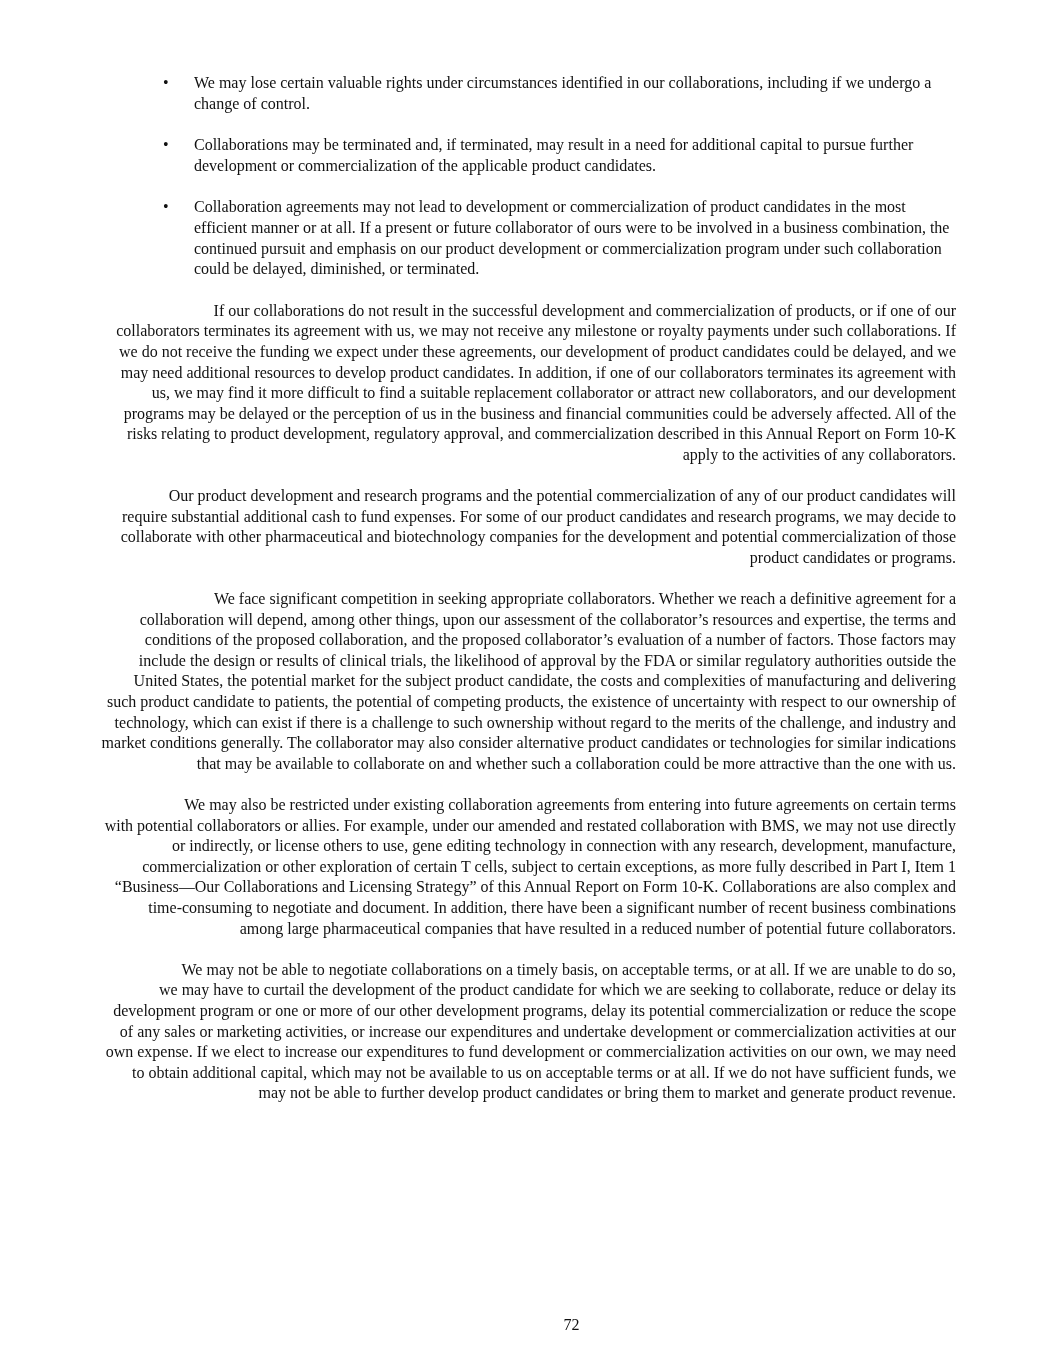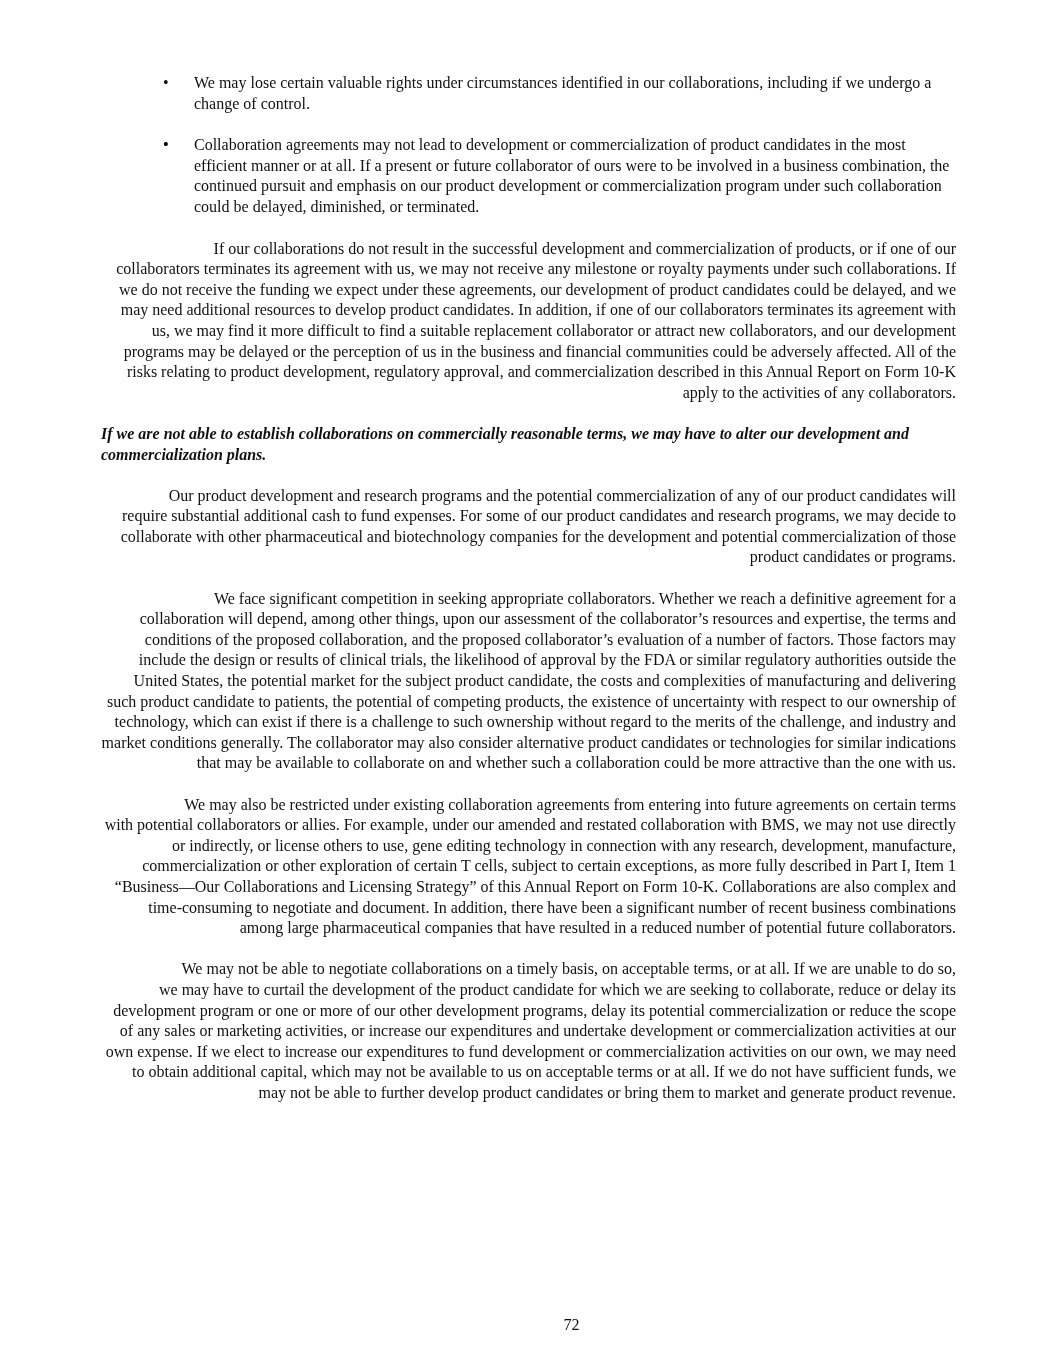--- a/index.html
+++ b/index.html
@@ -54,30 +54,30 @@
 <body>
 
 <div class="page">
   <ul class="bullets">
     <li class="bullet-item">
       <span class="bullet-glyph">•</span>
       <span>We may lose certain valuable rights under circumstances identified in our collaborations, including if we undergo a change of control.</span>
     </li>
     <li class="bullet-item">
       <span class="bullet-glyph">•</span>
+      <span>Collaborations may be terminated and, if terminated, may result in a need for additional capital to pursue further development or commercialization of the applicable product candidates.</span>
     </li>
     <li class="bullet-item">
       <span class="bullet-glyph">•</span>
       <span>Collaboration agreements may not lead to development or commercialization of product candidates in the most efficient manner or at all. If a present or future collaborator of ours were to be involved in a business combination, the continued pursuit and emphasis on our product development or commercialization program under such collaboration could be delayed, diminished, or terminated.</span>
     </li>
   </ul>
 
   <p class="para">If our collaborations do not result in the successful development and commercialization of products, or if one of our collaborators terminates its agreement with us, we may not receive any milestone or royalty payments under such collaborations. If we do not receive the funding we expect under these agreements, our development of product candidates could be delayed, and we may need additional resources to develop product candidates. In addition, if one of our collaborators terminates its agreement with us, we may find it more difficult to find a suitable replacement collaborator or attract new collaborators, and our development programs may be delayed or the perception of us in the business and financial communities could be adversely affected. All of the risks relating to product development, regulatory approval, and commercialization described in this Annual Report on Form 10-K apply to the activities of any collaborators.</p>
 
-  <p class="heading">If we are not able to establish collaborations on commercially reasonable terms, we may have to alter our development and commercialization plans.</p>
 
   <p class="para">Our product development and research programs and the potential commercialization of any of our product candidates will require substantial additional cash to fund expenses. For some of our product candidates and research programs, we may decide to collaborate with other pharmaceutical and biotechnology companies for the development and potential commercialization of those product candidates or programs.</p>
 
   <p class="para">We face significant competition in seeking appropriate collaborators. Whether we reach a definitive agreement for a collaboration will depend, among other things, upon our assessment of the collaborator’s resources and expertise, the terms and conditions of the proposed collaboration, and the proposed collaborator’s evaluation of a number of factors. Those factors may include the design or results of clinical trials, the likelihood of approval by the FDA or similar regulatory authorities outside the United States, the potential market for the subject product candidate, the costs and complexities of manufacturing and delivering such product candidate to patients, the potential of competing products, the existence of uncertainty with respect to our ownership of technology, which can exist if there is a challenge to such ownership without regard to the merits of the challenge, and industry and market conditions generally. The collaborator may also consider alternative product candidates or technologies for similar indications that may be available to collaborate on and whether such a collaboration could be more attractive than the one with us.</p>
 
   <p class="para">We may also be restricted under existing collaboration agreements from entering into future agreements on certain terms with potential collaborators or allies. For example, under our amended and restated collaboration with BMS, we may not use directly or indirectly, or license others to use, gene editing technology in connection with any research, development, manufacture, commercialization or other exploration of certain T cells, subject to certain exceptions, as more fully described in Part I, Item 1 “Business—Our Collaborations and Licensing Strategy” of this Annual Report on Form 10-K. Collaborations are also complex and time-consuming to negotiate and document. In addition, there have been a significant number of recent business combinations among large pharmaceutical companies that have resulted in a reduced number of potential future collaborators.</p>
 
   <p class="para">We may not be able to negotiate collaborations on a timely basis, on acceptable terms, or at all. If we are unable to do so, we may have to curtail the development of the product candidate for which we are seeking to collaborate, reduce or delay its development program or one or more of our other development programs, delay its potential commercialization or reduce the scope of any sales or marketing activities, or increase our expenditures and undertake development or commercialization activities at our own expense. If we elect to increase our expenditures to fund development or commercialization activities on our own, we may need to obtain additional capital, which may not be available to us on acceptable terms or at all. If we do not have sufficient funds, we may not be able to further develop product candidates or bring them to market and generate product revenue.</p>
 </div>
 

